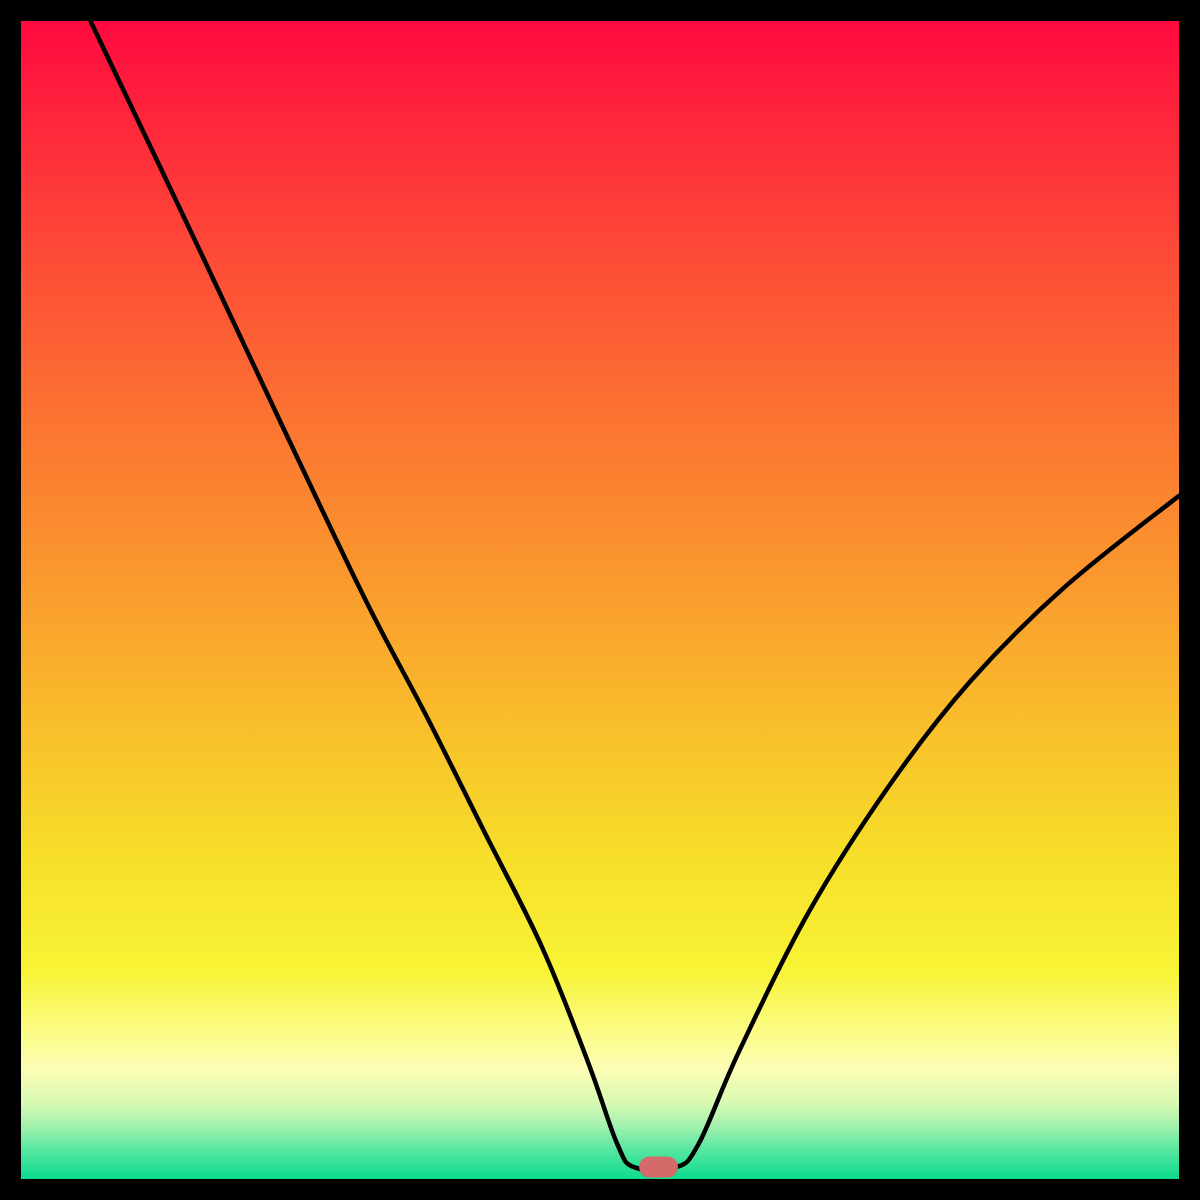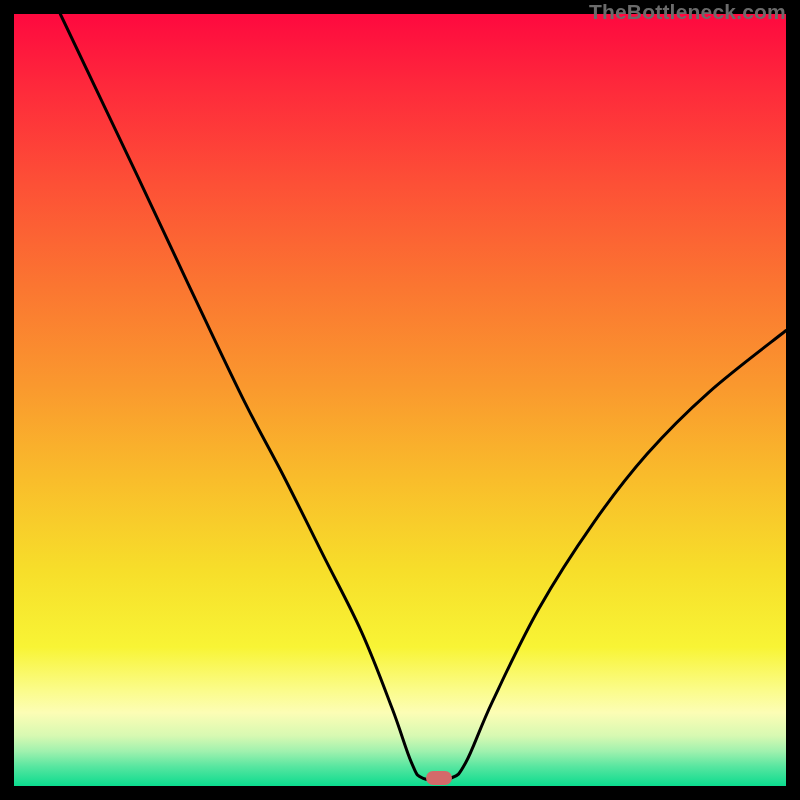--- a/index.html
+++ b/index.html
@@ -68,14 +68,13 @@
             <stop offset="100%" stop-color="#0bdb8e"></stop>
           </linearGradient>
       </defs>
       <rect x="0" y="0" width="772" height="772" fill="url(#bg)"></rect>
     </svg>
     <svg class="curve" viewBox="0 0 772 772" preserveAspectRatio="none">
       <path id="curve-path" d="M 46.32 0 C 60.215999999999994 29.1816, 98.5072 109.3152, 123.52 162.12 C 148.5328 214.9248, 165.8256 252.3668, 185.28 293.36 C 204.7344 334.3532, 216.3144 359.28880000000004, 231.6 389.86 C 246.88559999999998 420.4312, 256.304 436.1028, 270.2 463.2 C 284.096 490.2972, 294.904 512.608, 308.8 540.4 C 322.696 568.192, 334.89360000000005 589.808, 347.40000000000003 617.6 C 359.9064 645.392, 369.2476 671.1768, 378.28 694.8 C 387.31239999999997 718.4232, 392.0216 736.3336, 397.58 748.84 C 403.1384 761.3464, 402.21200000000005 761.5008, 409.16 764.28 C 416.108 767.0591999999999, 428.5372 767.0591999999999, 436.17999999999995 764.28 C 443.8227999999999 761.5008, 443.9771999999999 762.736, 451.61999999999995 748.84 C 459.26279999999997 734.9440000000001, 465.43879999999996 714.8720000000001, 478.64 687.08 C 491.8412 659.288, 506.89520000000005 626.4008000000001, 524.96 594.44 C 543.0248 562.4792, 559.5456 537.312, 579 509.52 C 598.4544 481.72799999999995, 612.1959999999999 463.6632, 633.04 440.04 C 653.884 416.4168, 669.7872000000001 400.5136, 694.8000000000001 378.28 C 719.8128 356.04639999999995, 758.104 327.63680000000005, 772 316.52000000000004" fill="none" stroke="#000000" stroke-width="3" stroke-linecap="round" stroke-linejoin="round"></path>
     </svg>
     <div class="marker" id="marker" style="left: 411.6px; top: 757.28px; background: rgb(212, 106, 106);"></div>
   </div>
-  <div class="watermark">TheBottleneck.com</div>
 </div>
 
 </body></html>

